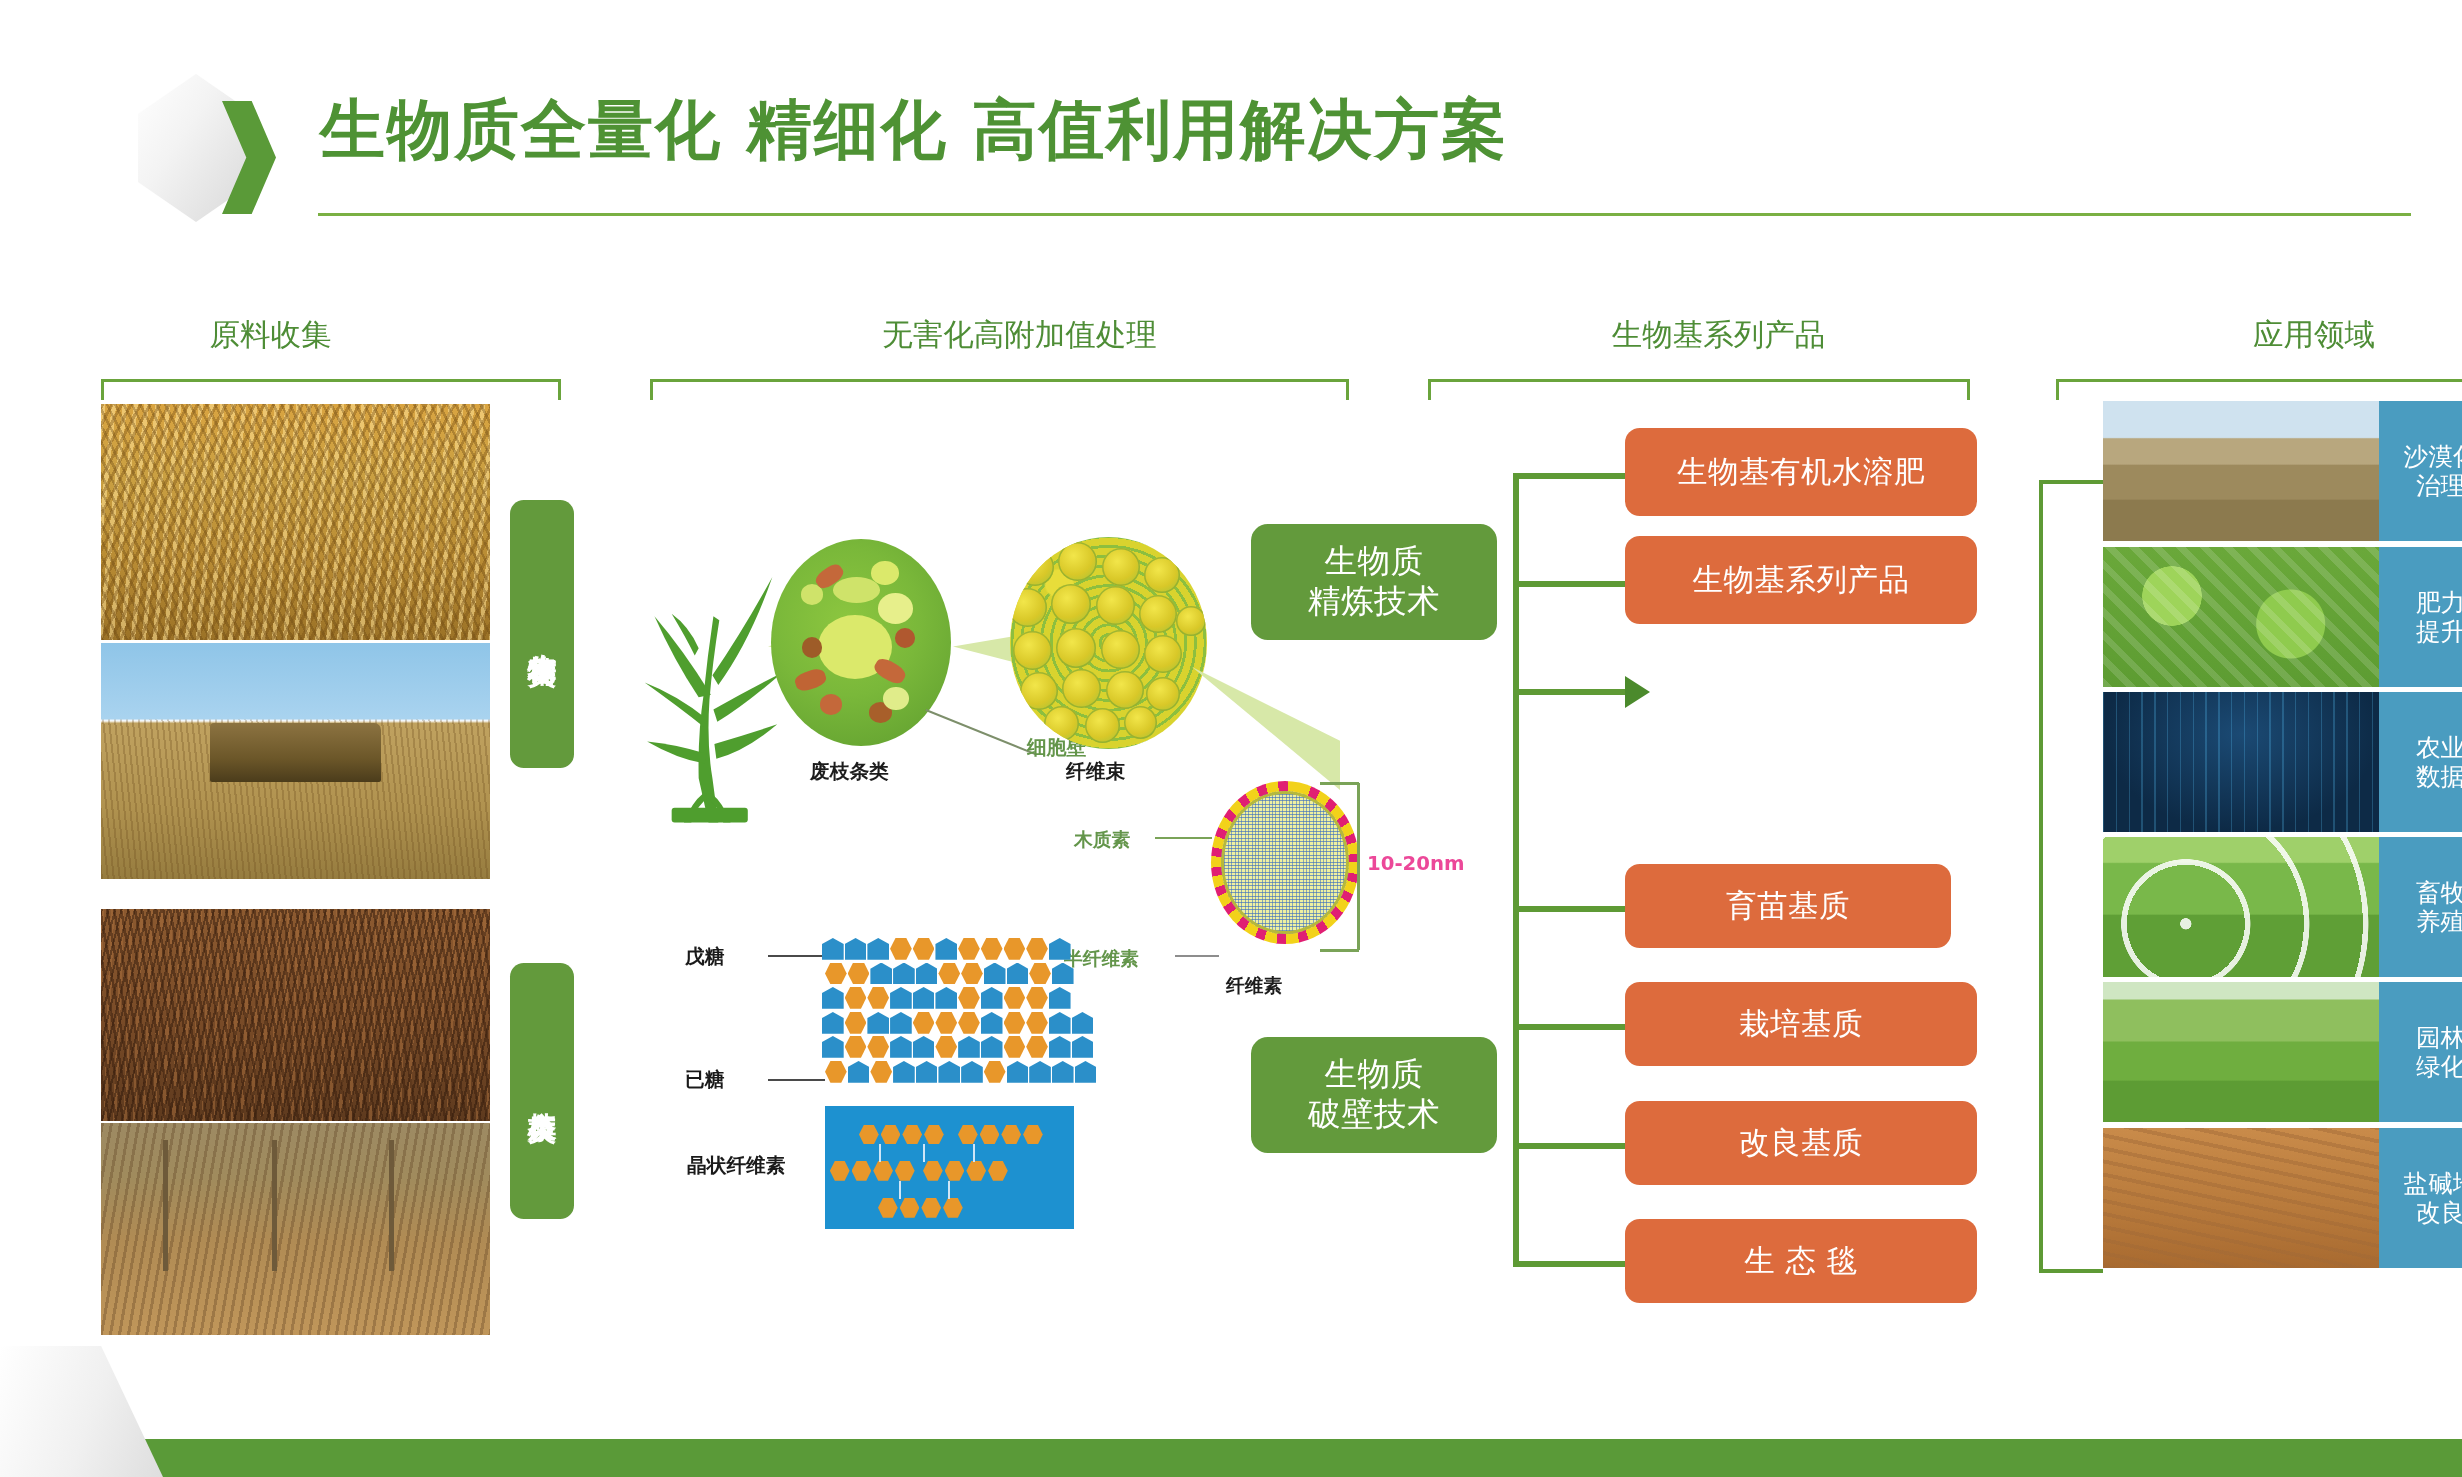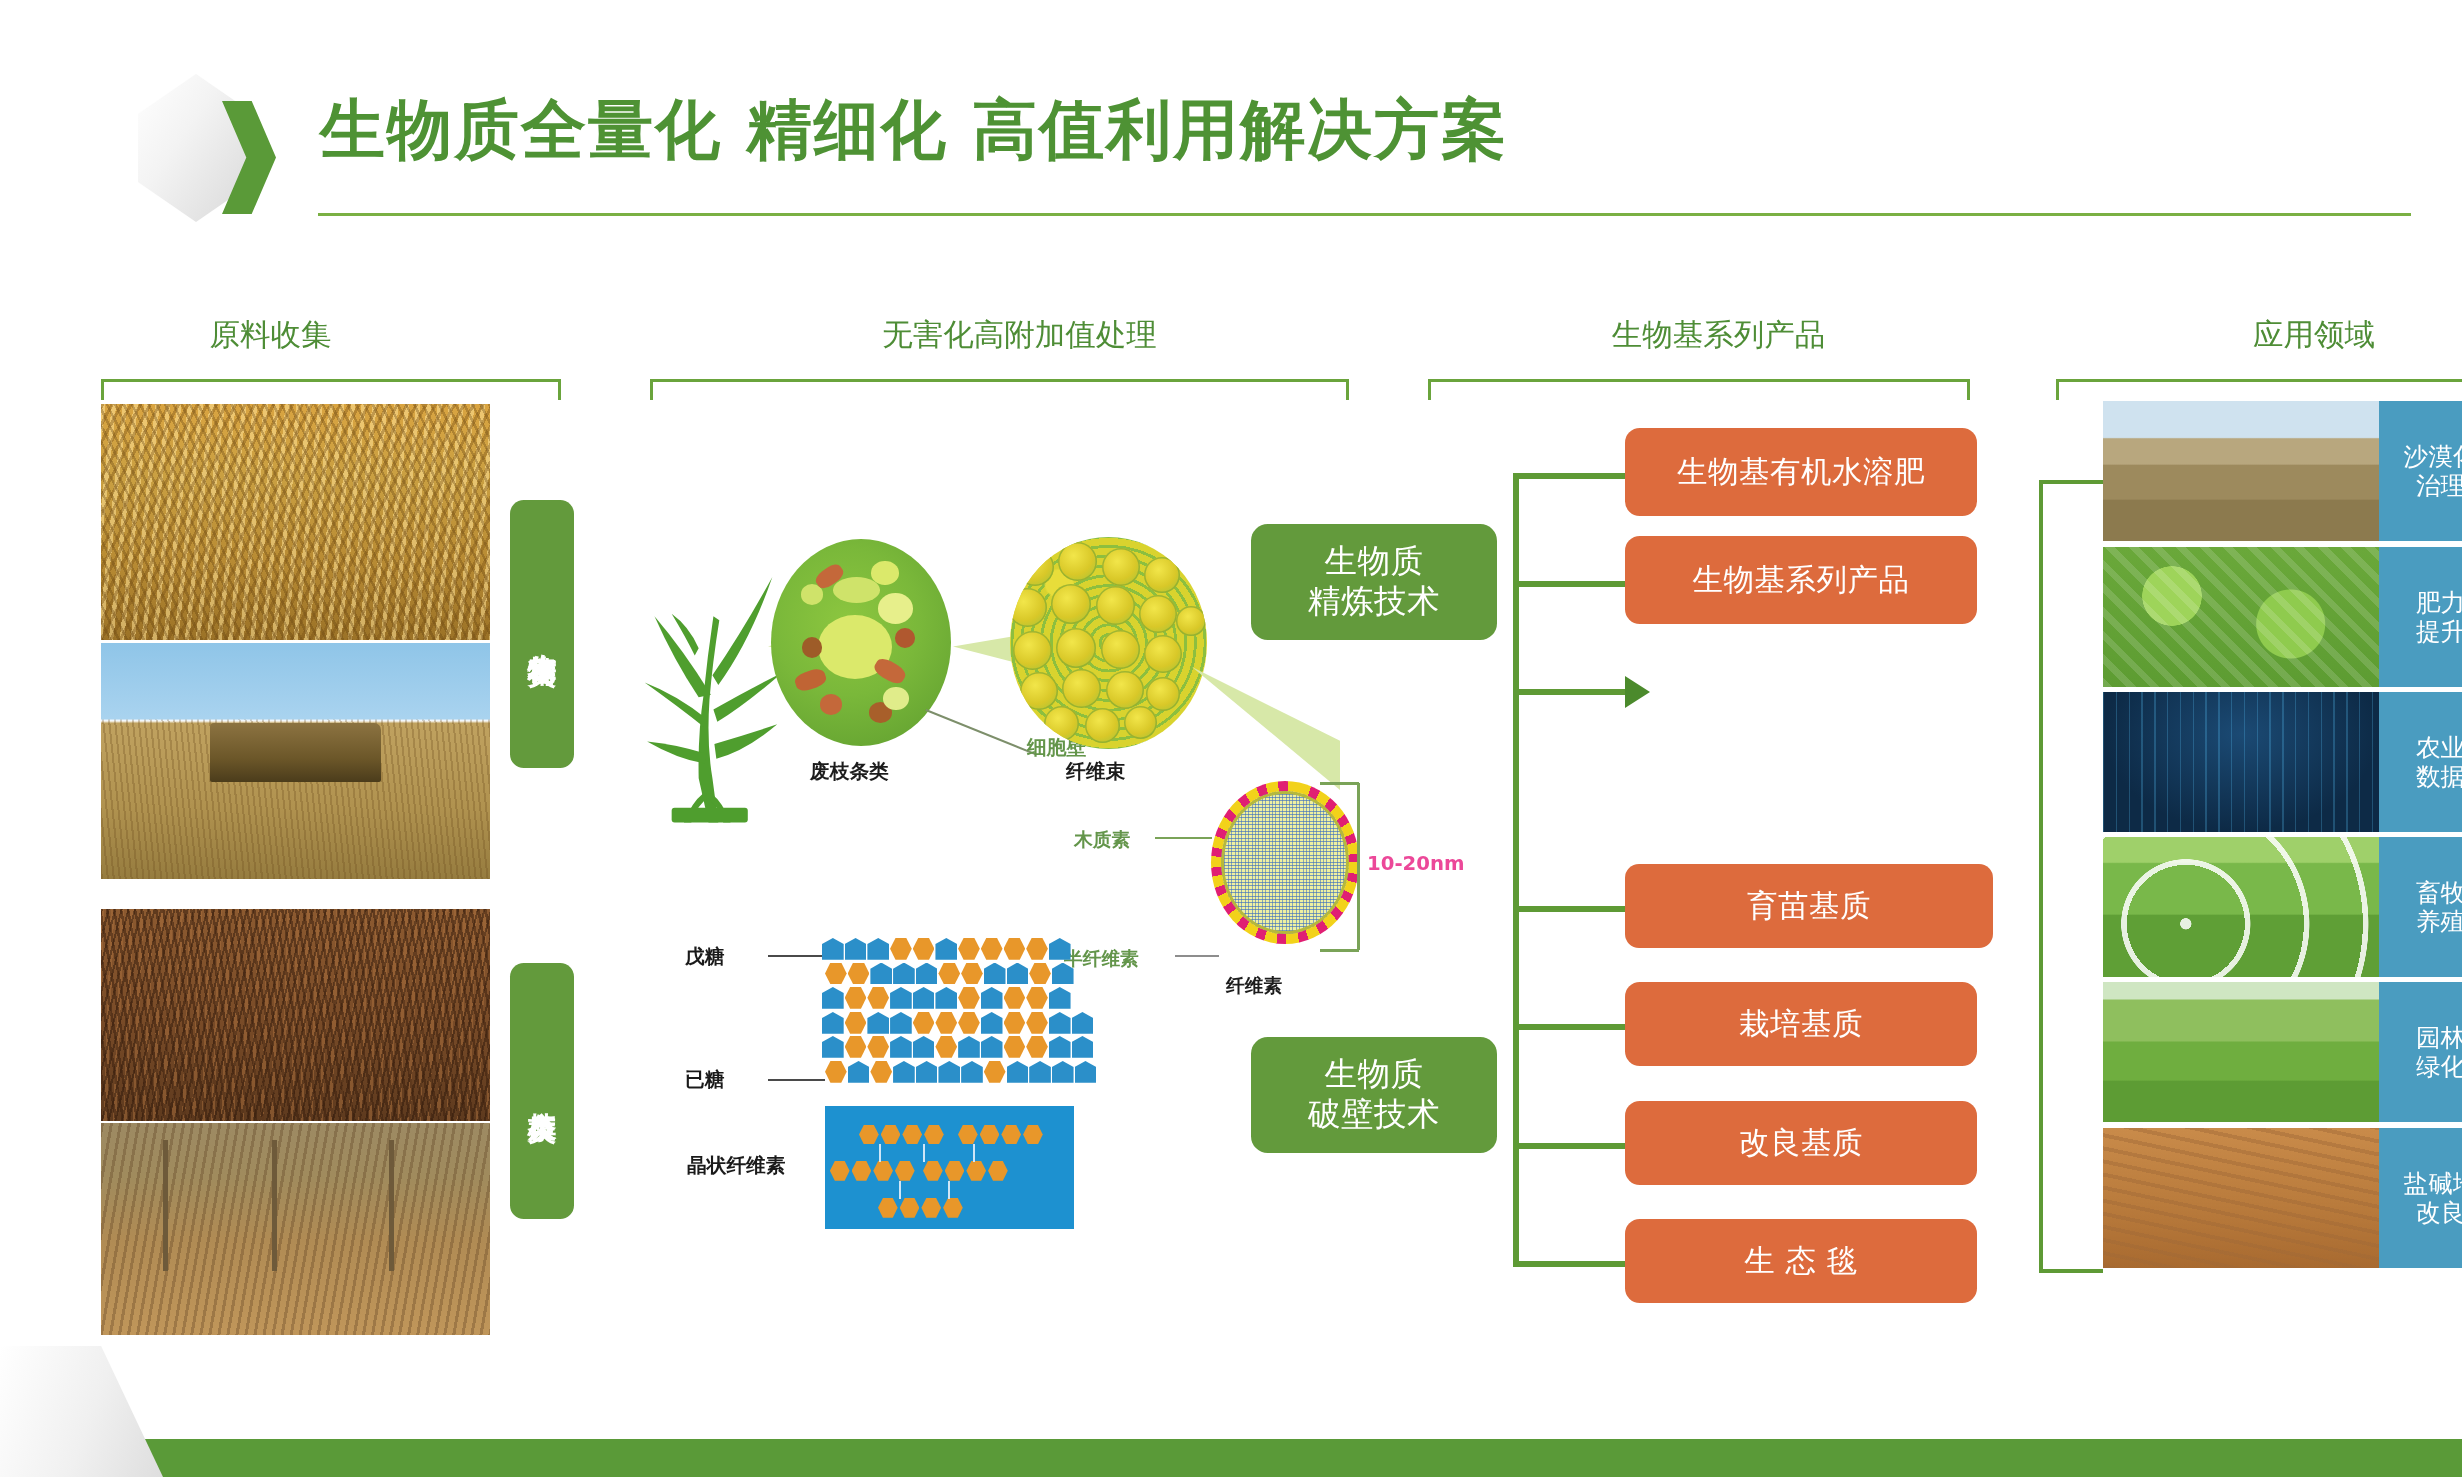--- a/index.html
+++ b/index.html
@@ -531,21 +531,21 @@
 
   <div class="conn-h" style="left:1513px; top:906px; width:118px;"></div>
   <div class="arrowhead" style="left:1625px; top:892px;"></div>
   <div class="conn-h" style="left:1513px; top:1024px; width:118px;"></div>
   <div class="arrowhead" style="left:1625px; top:1011px;"></div>
   <div class="conn-h" style="left:1513px; top:1143px; width:118px;"></div>
   <div class="arrowhead" style="left:1625px; top:1129px;"></div>
   <div class="conn-h" style="left:1513px; top:1261px; width:118px;"></div>
   <div class="arrowhead" style="left:1625px; top:1247px;"></div>
 
-  <div class="pill" style="left:1625px; top:864px; width:368px; height:84px;border-radius:14px;">育苗基质</div>
+  <div class="pill" style="left:1625px; top:864px; width:326px; height:84px;">育苗基质</div>
   <div class="pill" style="left:1625px; top:982px; width:352px; height:84px;">栽培基质</div>
   <div class="pill" style="left:1625px; top:1101px; width:352px; height:84px;">改良基质</div>
   <div class="pill" style="left:1625px; top:1219px; width:352px; height:84px;">生 态 毯</div>
 
   <div class="app-bracket" style="left:2039px; top:480px; width:64px; height:793px;"></div>
 
   <div class="app-row" style="left:2103px; top:401px; width:399px; height:140px;">
     <div class="app-photo im-desert"></div>
     <div class="app-tag">
       <div>

